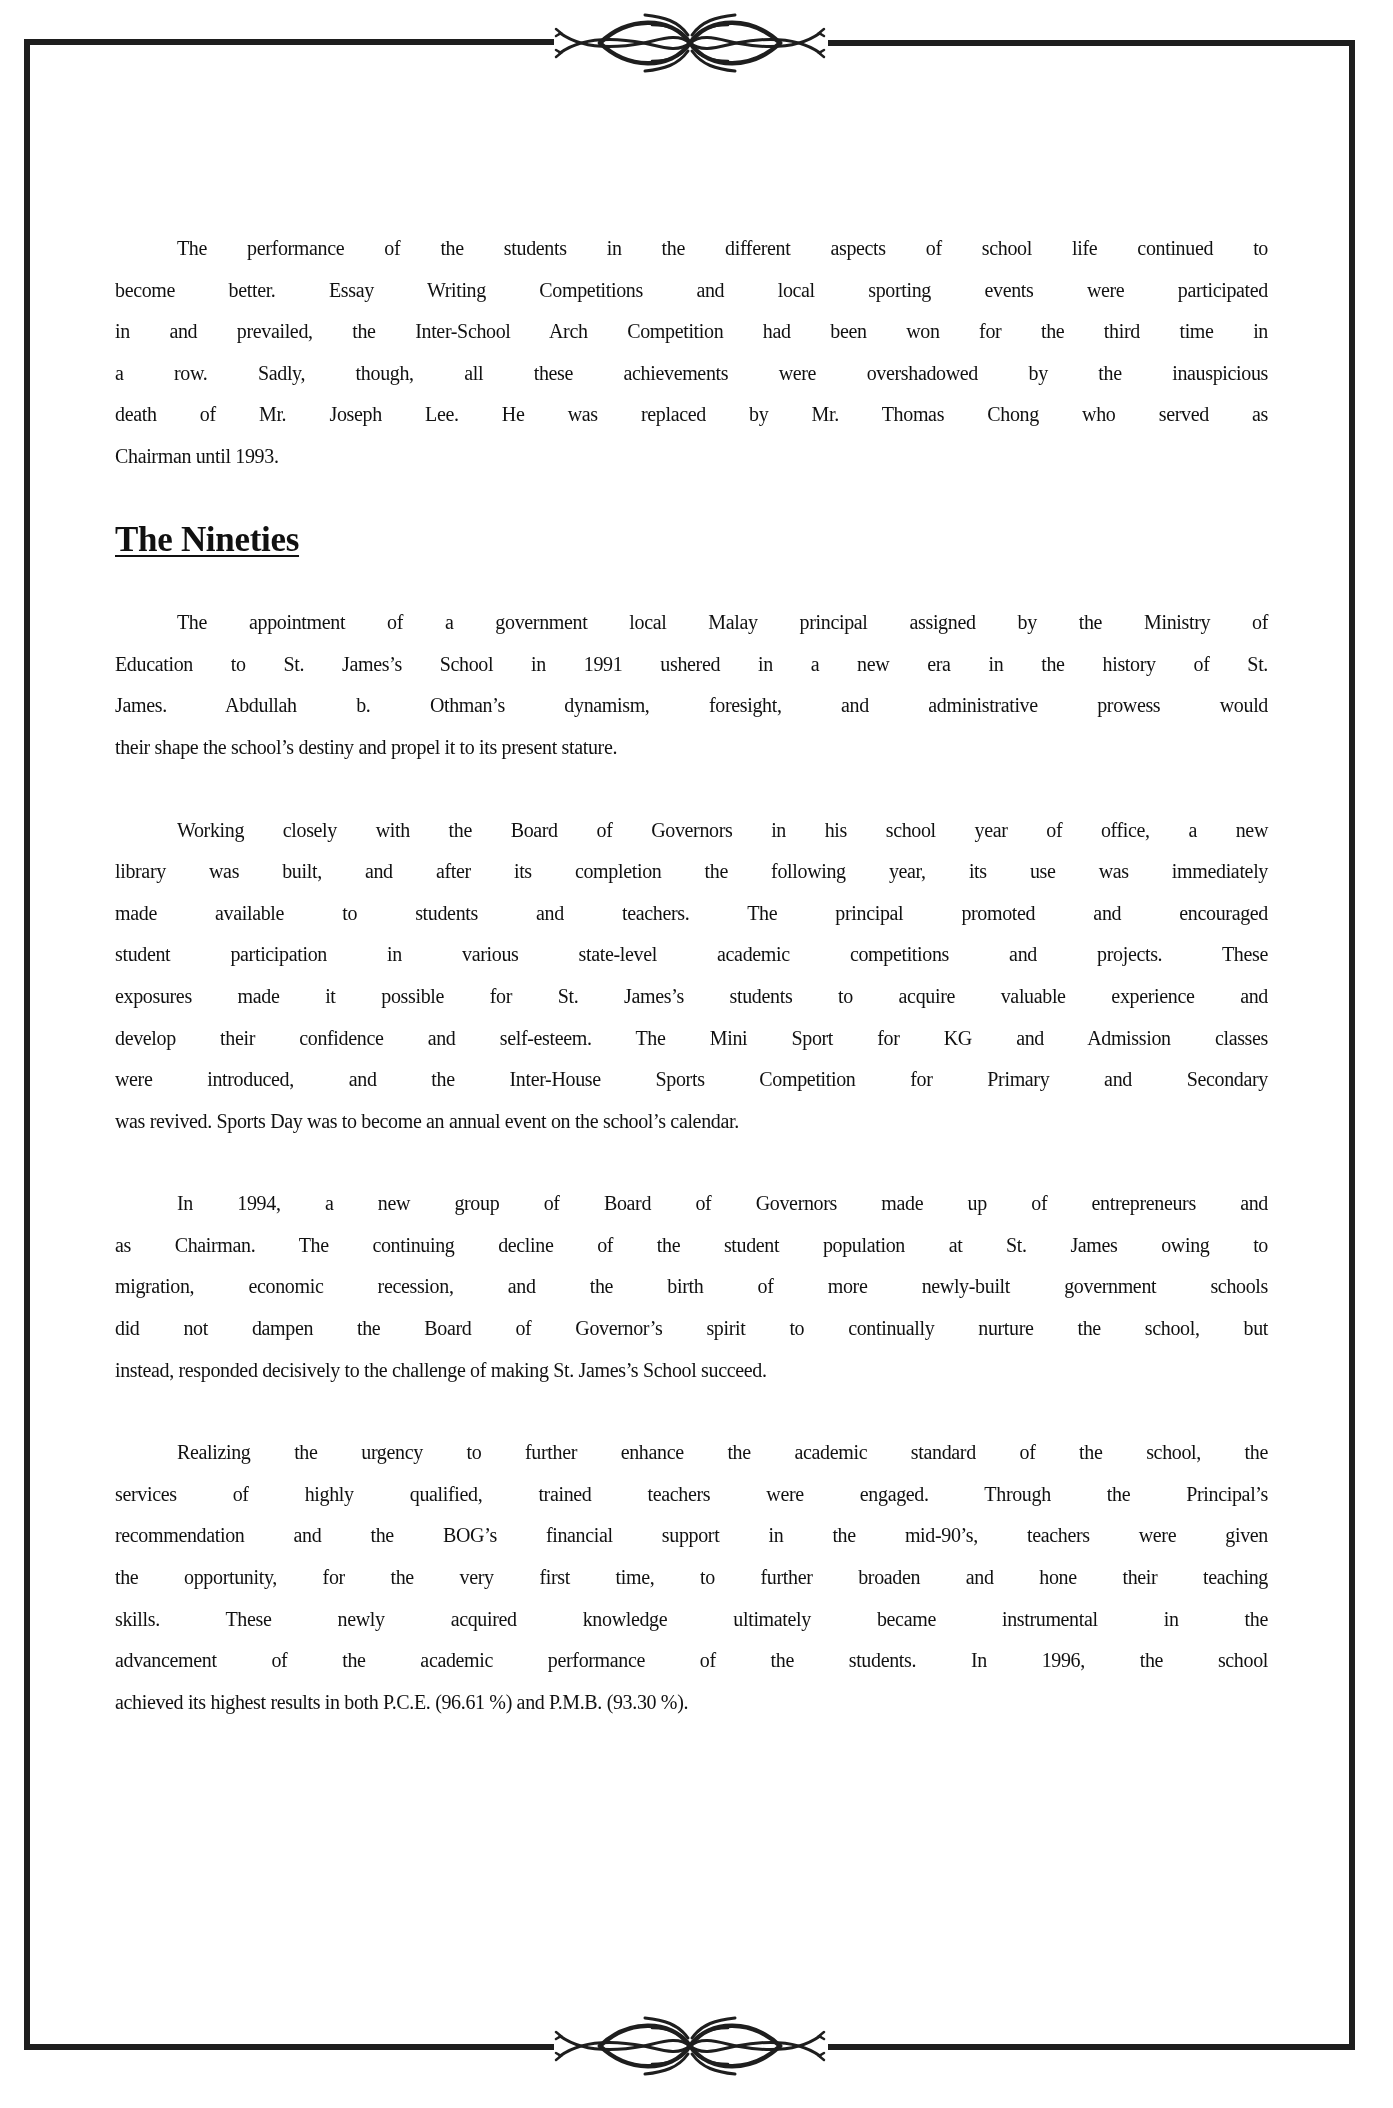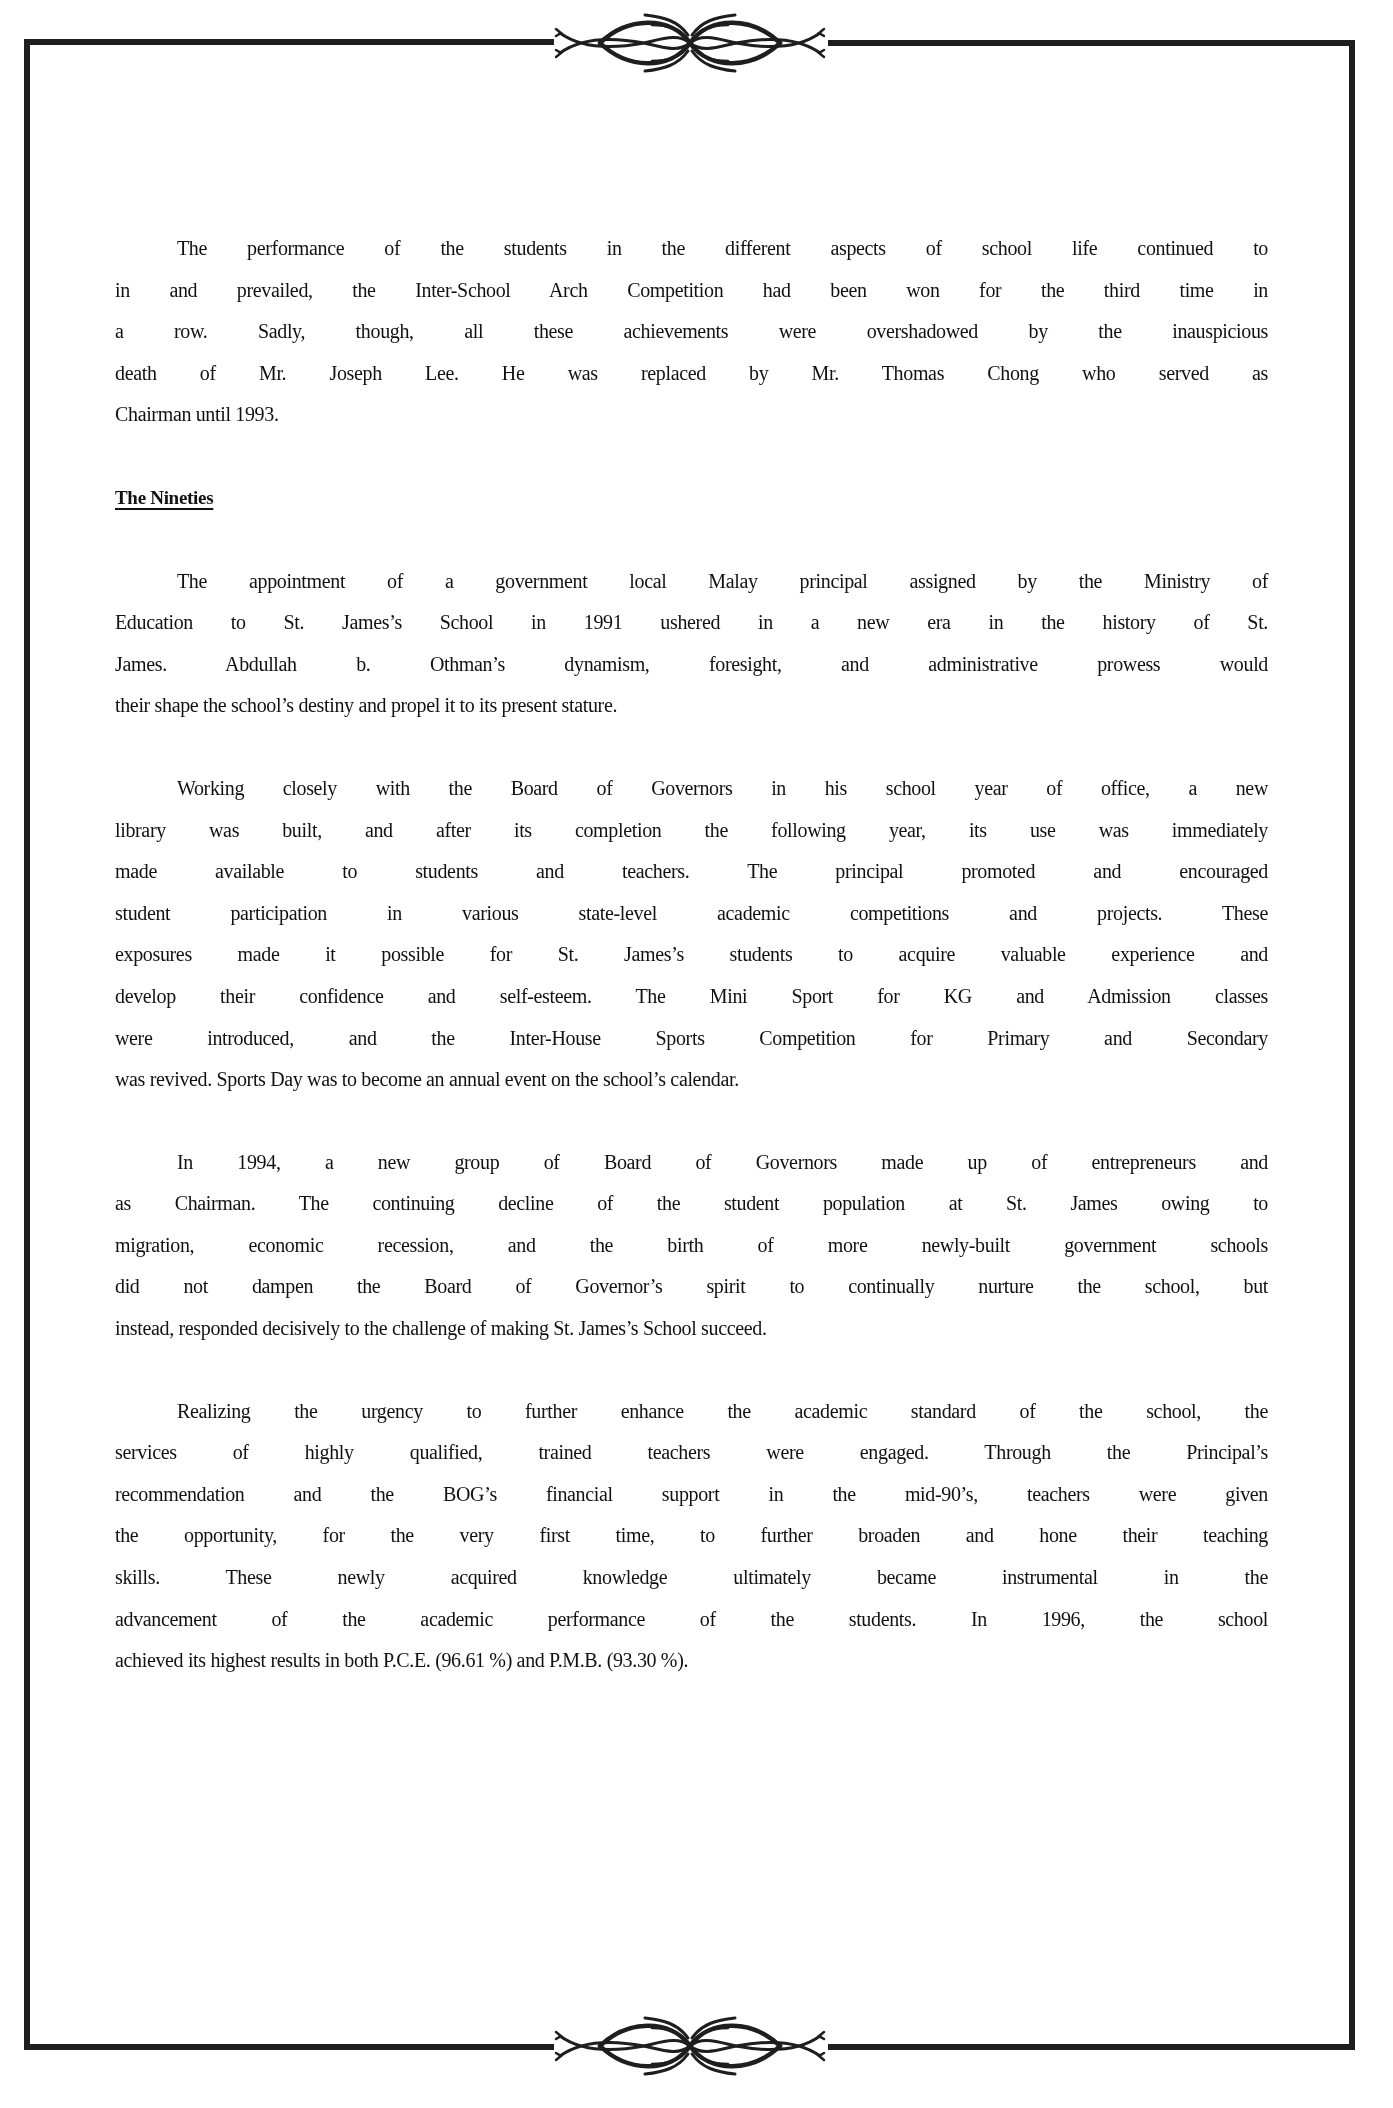--- a/index.html
+++ b/index.html
@@ -56,21 +56,21 @@
       letter-spacing: -0.35px;
     }
     .line.last {
       text-align: left;
       text-align-last: left;
     }
     .line.indent {
       padding-left: 62px;
     }
     .heading {
-      font-size: 19px;
+      font-size: 35px;
       font-weight: bold;
       text-decoration: underline;
       text-decoration-thickness: 2px;
       text-underline-offset: 4px;
       line-height: 41.6px;
       height: 41.6px;
       margin: 0 0 42px 0;
       letter-spacing: -0.3px;
     }
     .justify-fill {
@@ -140,20 +140,23 @@
   </svg>
 </div>
 
 <div class="content">
 
   <div class="para">
     <span class="line indent">
         <span class="justify-fill">The performance of the students in the different aspects of school life continued to</span>
       </span>
     <span class="line">
+        <span class="justify-fill">become better. Essay Writing Competitions and local sporting events were participated</span>
+      </span>
+    <span class="line">
         <span class="justify-fill">in and prevailed, the Inter-School Arch Competition had been won for the third time in</span>
       </span>
     <span class="line">
         <span class="justify-fill">a row. Sadly, though, all these achievements were overshadowed by the inauspicious</span>
       </span>
     <span class="line">
         <span class="justify-fill">death of Mr. Joseph Lee. He was replaced by Mr. Thomas Chong who served as</span>
       </span>
     <span class="line last">Chairman until 1993.</span>
   </div>

